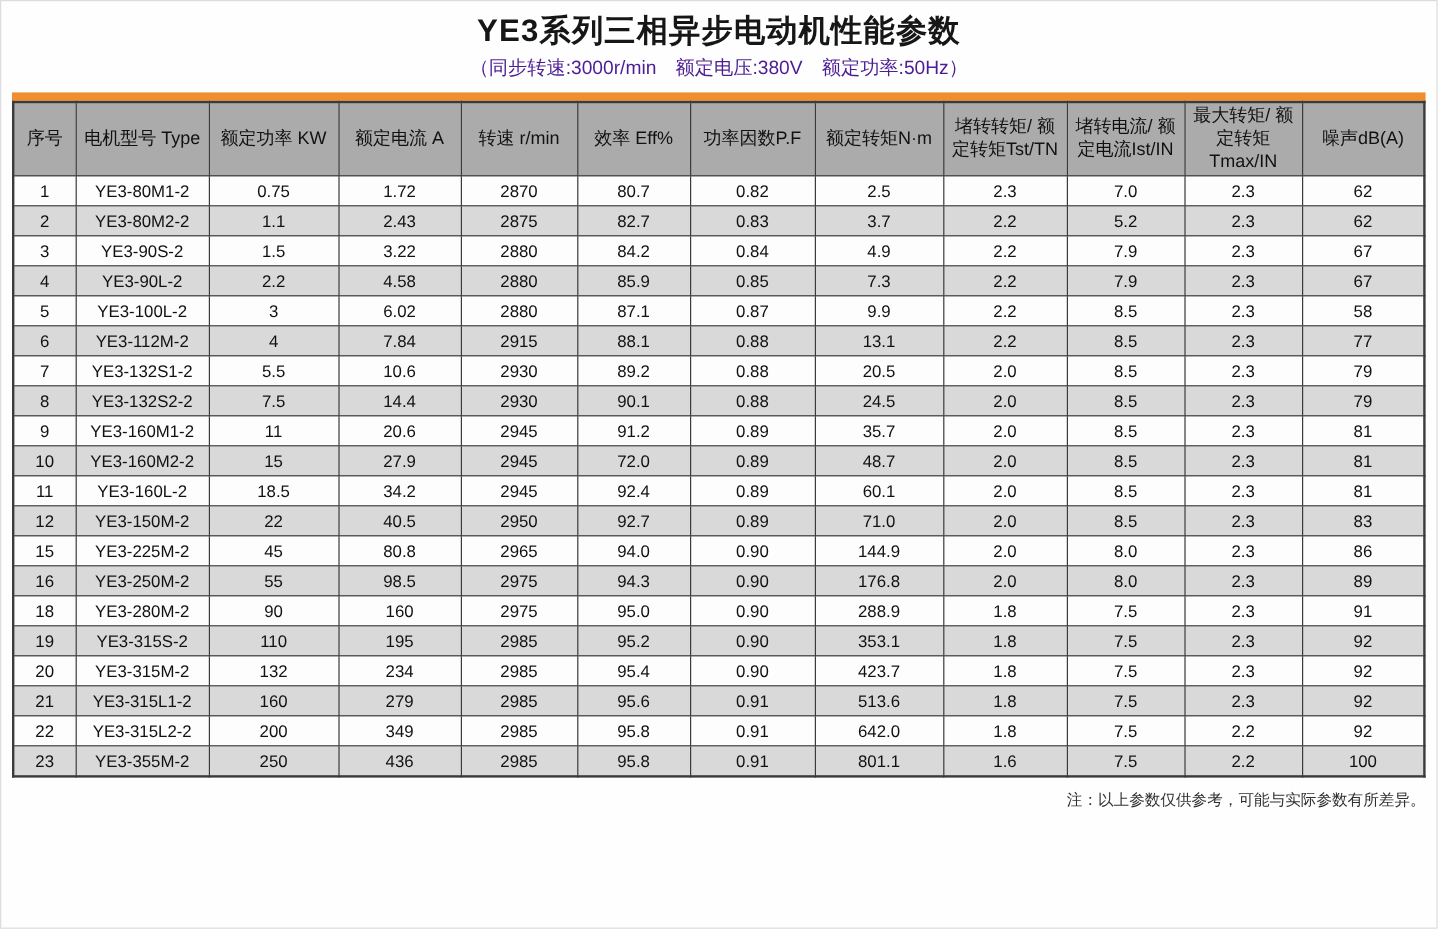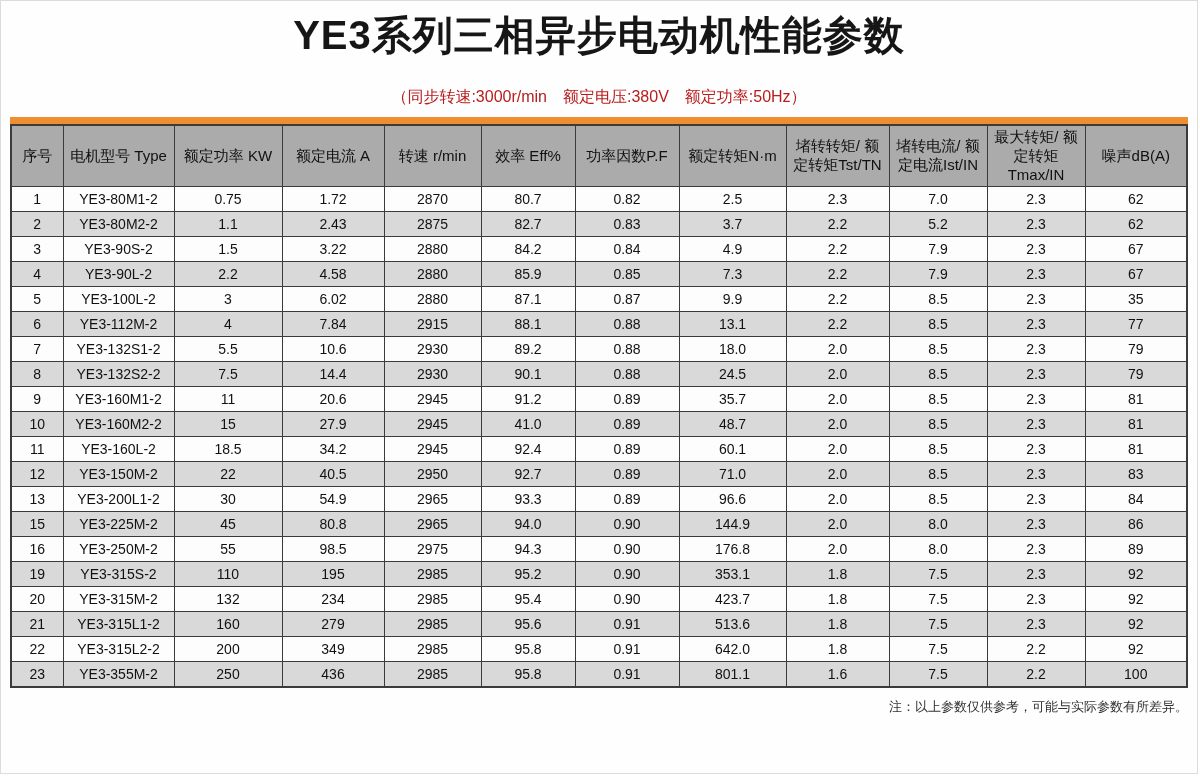--- a/index.html
+++ b/index.html
@@ -19,31 +19,31 @@
     color: var(--text-dark);
   }
   .page {
     width: 1198px; height: 774px;
     border: 1px solid #dcdcdc;
     background: #fefefe;
     overflow: hidden;
   }
   .page-title {
     text-align: center;
-    font-size: 40px;
+    font-size: 26px;
     font-weight: bold;
     margin-top: 7px;
     letter-spacing: 1px;
     color: #161616;
   }
   .page-subtitle {
     text-align: center;
     font-size: 16px;
-    margin-top: 24px;
-    color: #b91c1c;
+    margin-top: 4px;
+    color: #4c1d95;
   }
   .accent-bar {
     width: 1178px;
     height: 7px;
     margin: 9px auto 0 auto;
     background: var(--accent-orange);
   }
   table.spec-table {
     width: 1178px;
     margin: 0 auto;
@@ -188,21 +188,21 @@
           <td>YE3-100L-2</td>
           <td>3</td>
           <td>6.02</td>
           <td>2880</td>
           <td>87.1</td>
           <td>0.87</td>
           <td>9.9</td>
           <td>2.2</td>
           <td>8.5</td>
           <td>2.3</td>
-          <td>35</td>
+          <td>58</td>
         </tr>
         <tr>
           <td>6</td>
           <td>YE3-112M-2</td>
           <td>4</td>
           <td>7.84</td>
           <td>2915</td>
           <td>88.1</td>
           <td>0.88</td>
           <td>13.1</td>
@@ -212,21 +212,21 @@
           <td>77</td>
         </tr>
         <tr>
           <td>7</td>
           <td>YE3-132S1-2</td>
           <td>5.5</td>
           <td>10.6</td>
           <td>2930</td>
           <td>89.2</td>
           <td>0.88</td>
-          <td>18.0</td>
+          <td>20.5</td>
           <td>2.0</td>
           <td>8.5</td>
           <td>2.3</td>
           <td>79</td>
         </tr>
         <tr>
           <td>8</td>
           <td>YE3-132S2-2</td>
           <td>7.5</td>
           <td>14.4</td>
@@ -252,21 +252,21 @@
           <td>8.5</td>
           <td>2.3</td>
           <td>81</td>
         </tr>
         <tr>
           <td>10</td>
           <td>YE3-160M2-2</td>
           <td>15</td>
           <td>27.9</td>
           <td>2945</td>
-          <td>41.0</td>
+          <td>72.0</td>
           <td>0.89</td>
           <td>48.7</td>
           <td>2.0</td>
           <td>8.5</td>
           <td>2.3</td>
           <td>81</td>
         </tr>
         <tr>
           <td>11</td>
           <td>YE3-160L-2</td>
@@ -289,34 +289,20 @@
           <td>2950</td>
           <td>92.7</td>
           <td>0.89</td>
           <td>71.0</td>
           <td>2.0</td>
           <td>8.5</td>
           <td>2.3</td>
           <td>83</td>
         </tr>
         <tr>
-          <td>13</td>
-          <td>YE3-200L1-2</td>
-          <td>30</td>
-          <td>54.9</td>
-          <td>2965</td>
-          <td>93.3</td>
-          <td>0.89</td>
-          <td>96.6</td>
-          <td>2.0</td>
-          <td>8.5</td>
-          <td>2.3</td>
-          <td>84</td>
-        </tr>
-        <tr>
           <td>15</td>
           <td>YE3-225M-2</td>
           <td>45</td>
           <td>80.8</td>
           <td>2965</td>
           <td>94.0</td>
           <td>0.90</td>
           <td>144.9</td>
           <td>2.0</td>
           <td>8.0</td>
@@ -329,20 +315,34 @@
           <td>55</td>
           <td>98.5</td>
           <td>2975</td>
           <td>94.3</td>
           <td>0.90</td>
           <td>176.8</td>
           <td>2.0</td>
           <td>8.0</td>
           <td>2.3</td>
           <td>89</td>
+        </tr>
+        <tr>
+          <td>18</td>
+          <td>YE3-280M-2</td>
+          <td>90</td>
+          <td>160</td>
+          <td>2975</td>
+          <td>95.0</td>
+          <td>0.90</td>
+          <td>288.9</td>
+          <td>1.8</td>
+          <td>7.5</td>
+          <td>2.3</td>
+          <td>91</td>
         </tr>
         <tr>
           <td>19</td>
           <td>YE3-315S-2</td>
           <td>110</td>
           <td>195</td>
           <td>2985</td>
           <td>95.2</td>
           <td>0.90</td>
           <td>353.1</td>

